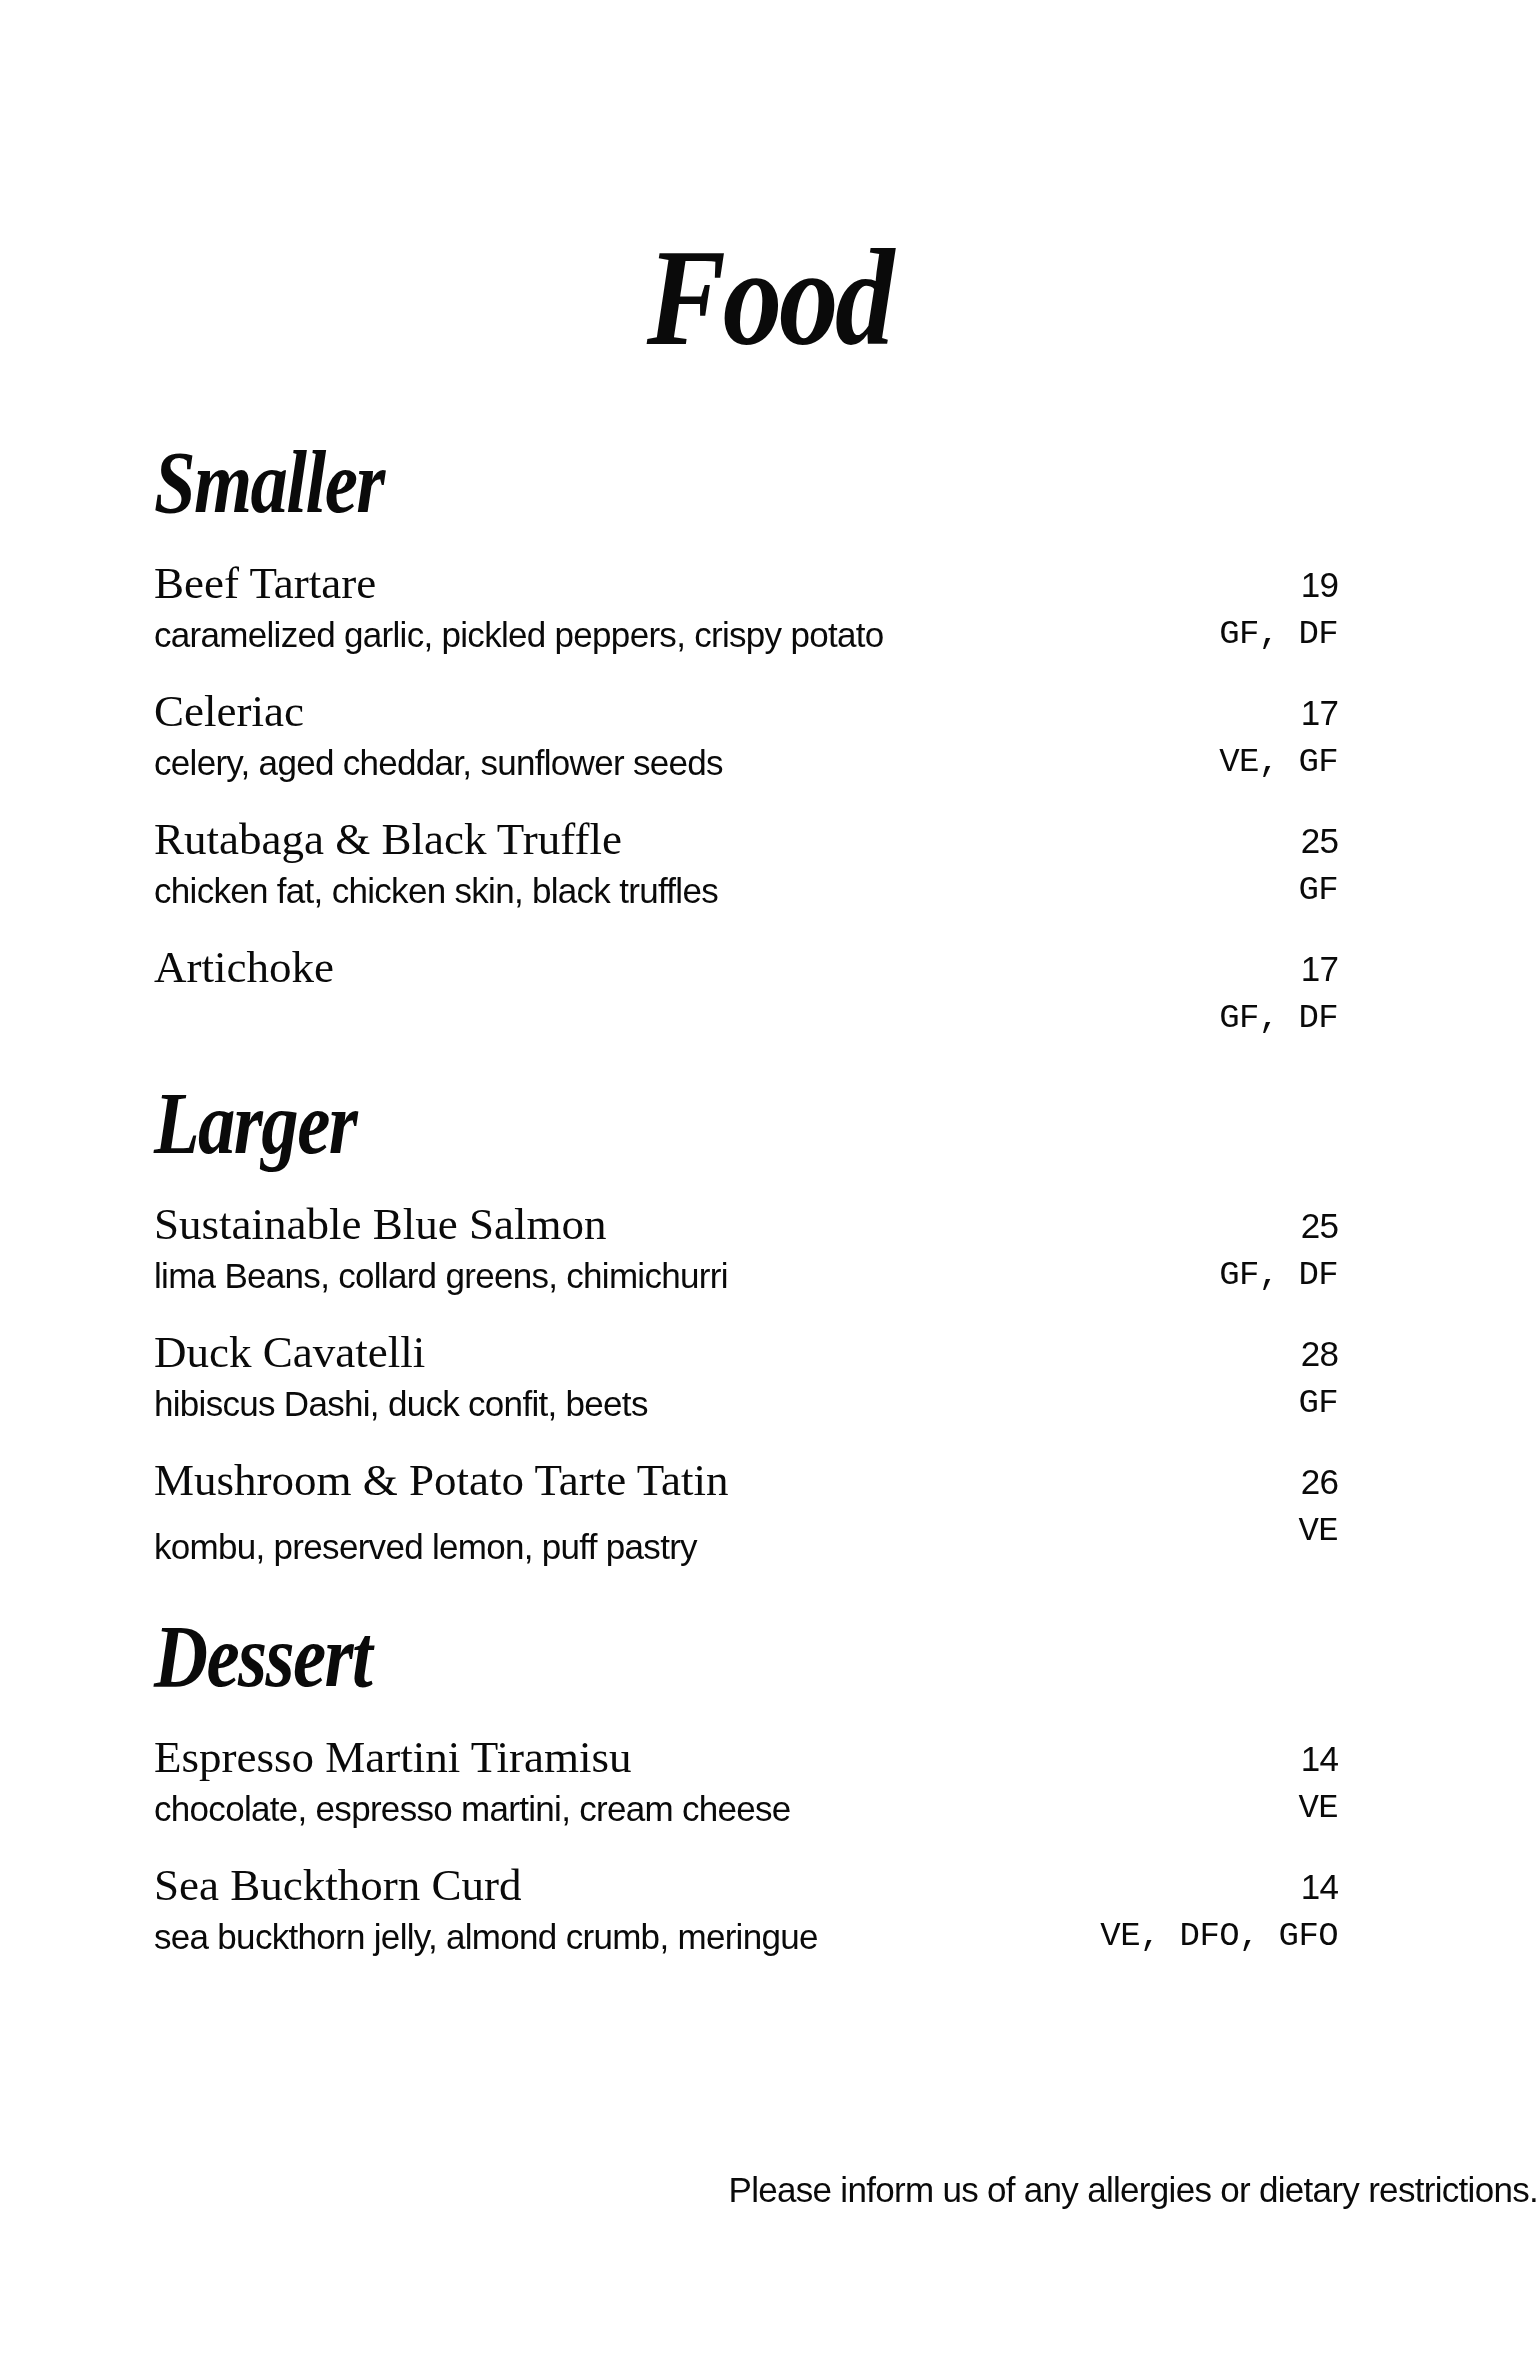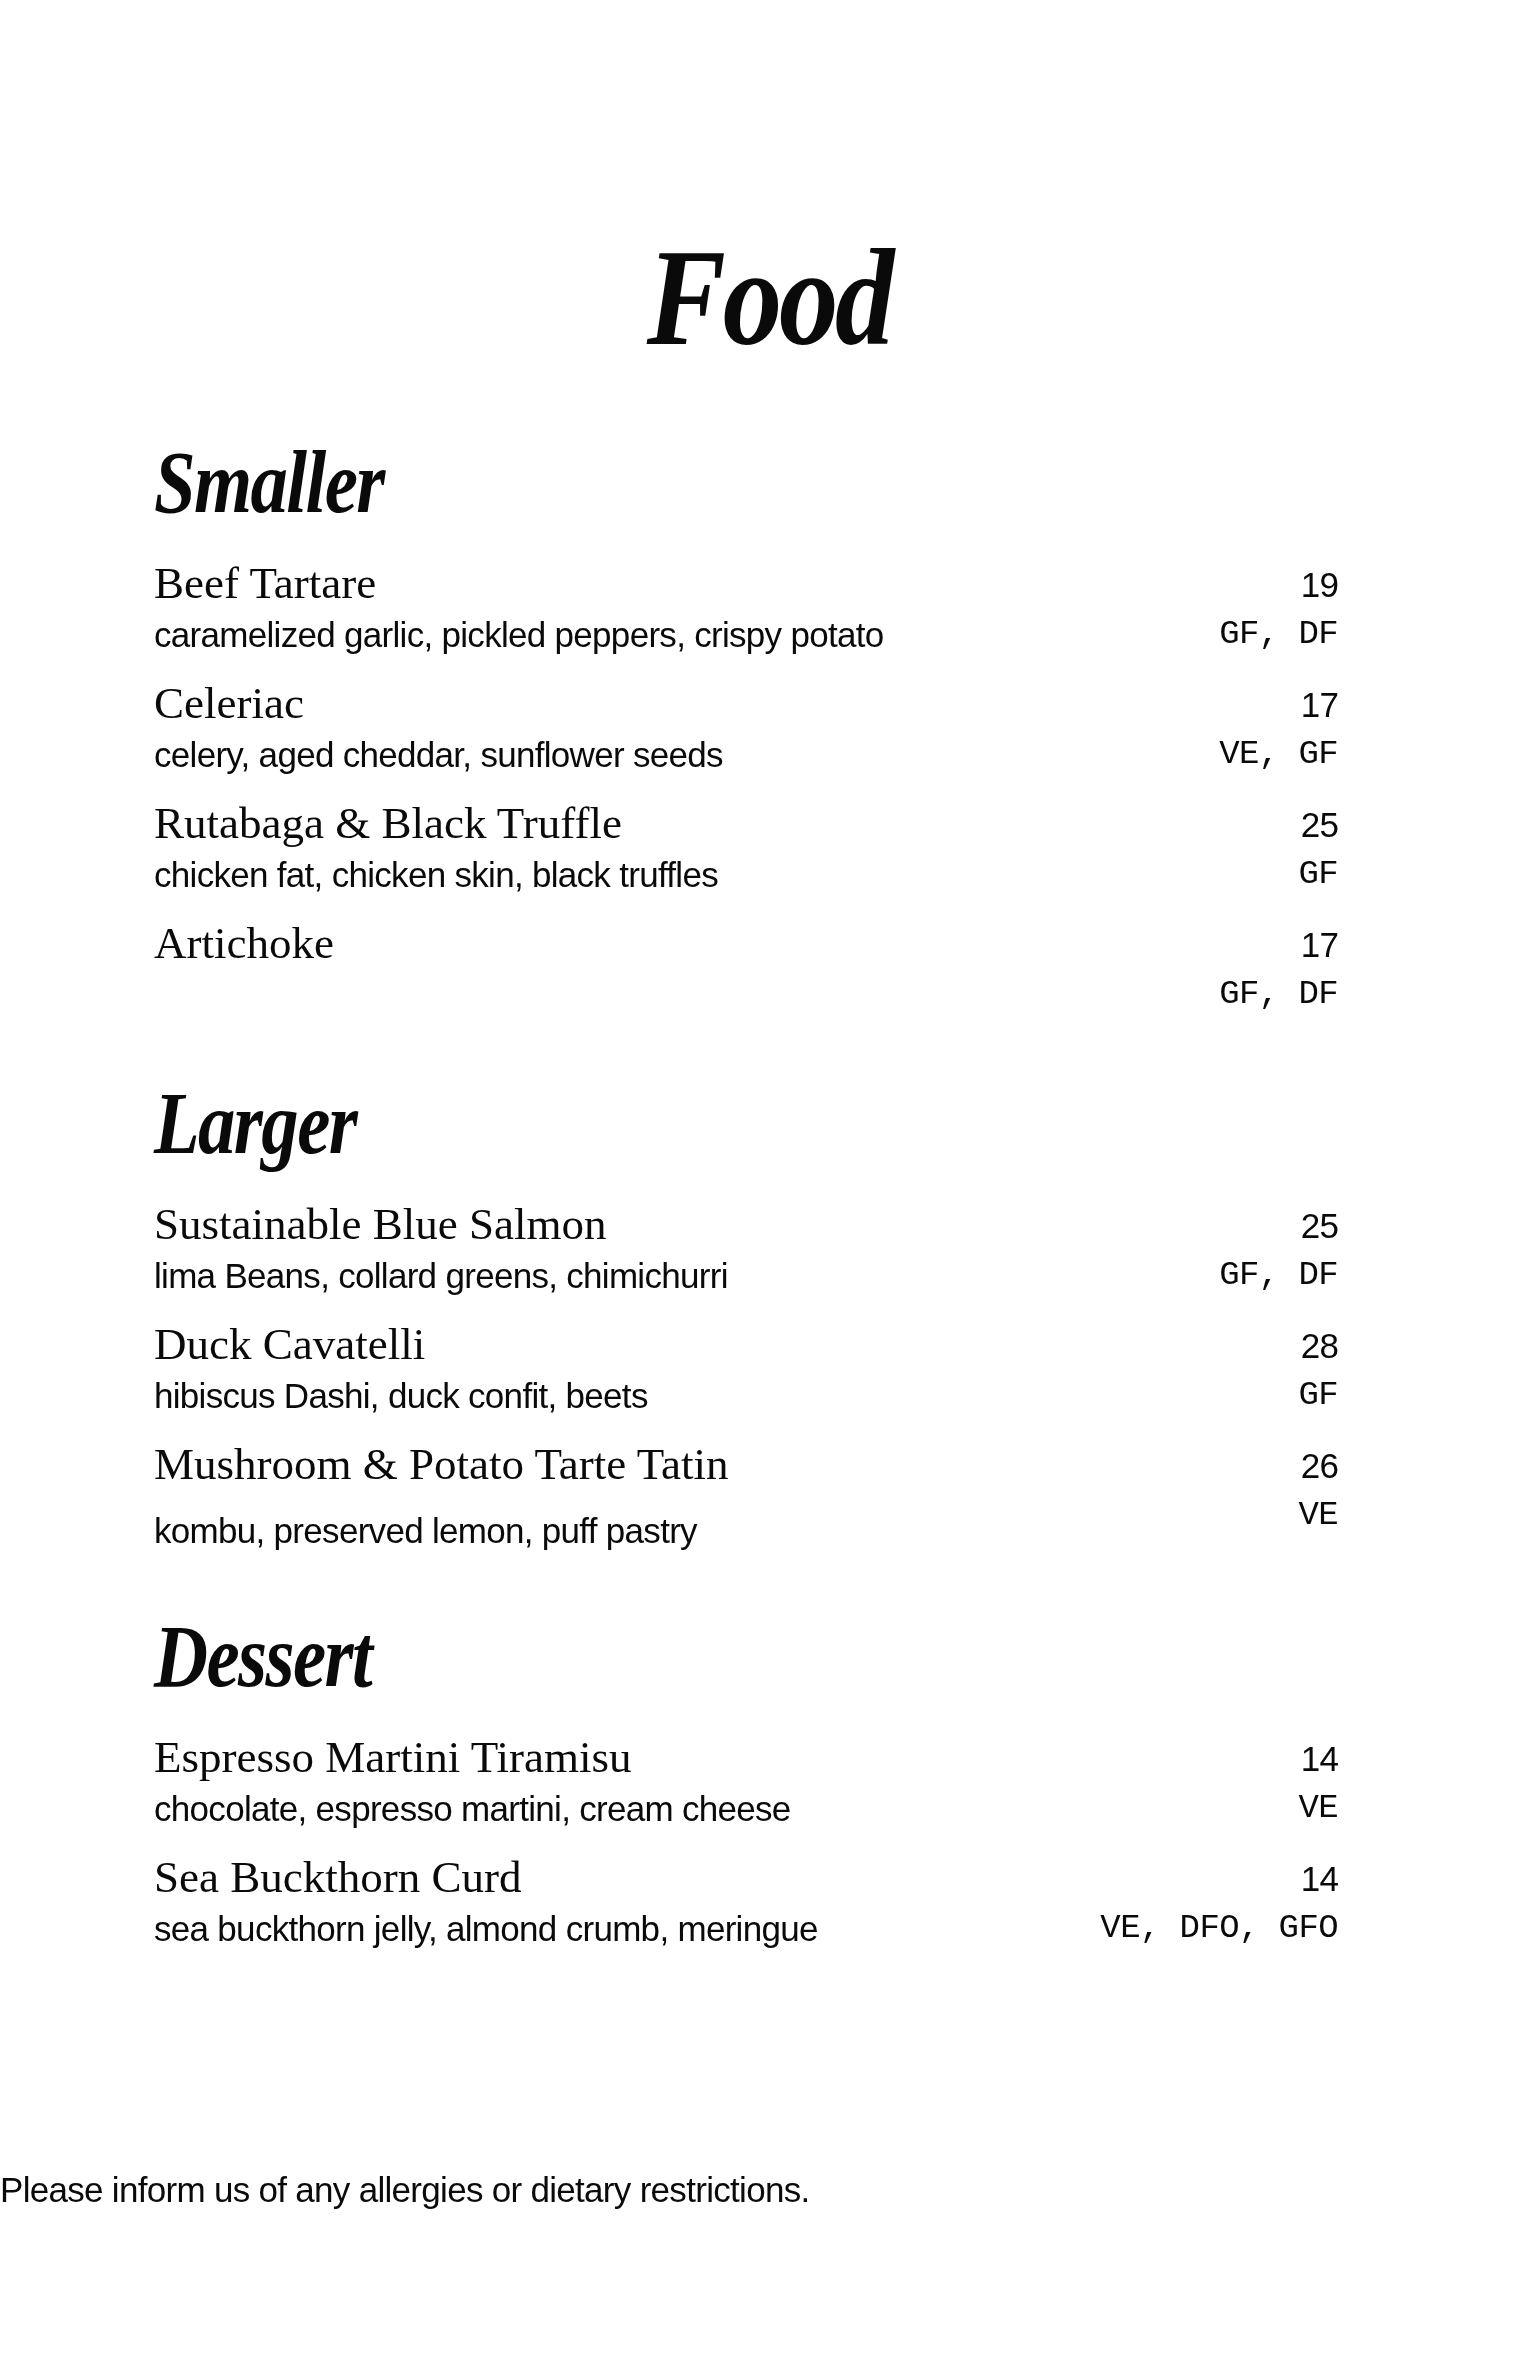--- a/index.html
+++ b/index.html
@@ -51,20 +51,21 @@
     transform: scaleX(0.84);
     transform-origin: 0 0;
     white-space: nowrap;
   }
   .items {
     margin-top: 28px;
   }
   .item {
     position: relative;
     height: 120px;
+    margin-top: 8px;
   }
   .item-name {
     position: absolute;
     left: 0;
     top: 0;
     font-family: "Liberation Serif", "DejaVu Serif", serif;
     font-size: 45px;
     line-height: 52px;
     white-space: nowrap;
   }
@@ -96,21 +97,21 @@
     line-height: 47px;
     letter-spacing: -0.6px;
     white-space: nowrap;
   }
   .item.offset-desc .item-desc { top: 69px; }
   .footer-note {
     position: absolute;
     left: 0;
     width: 1538px;
     top: 2131px;
-    text-align: left;
+    text-align: right;
     font-family: "Liberation Sans", "DejaVu Sans", sans-serif;
     font-size: 35px;
     line-height: 47px;
     letter-spacing: -0.7px;
   }
 </style>
 </head>
 <body>
 
 <div class="page">

